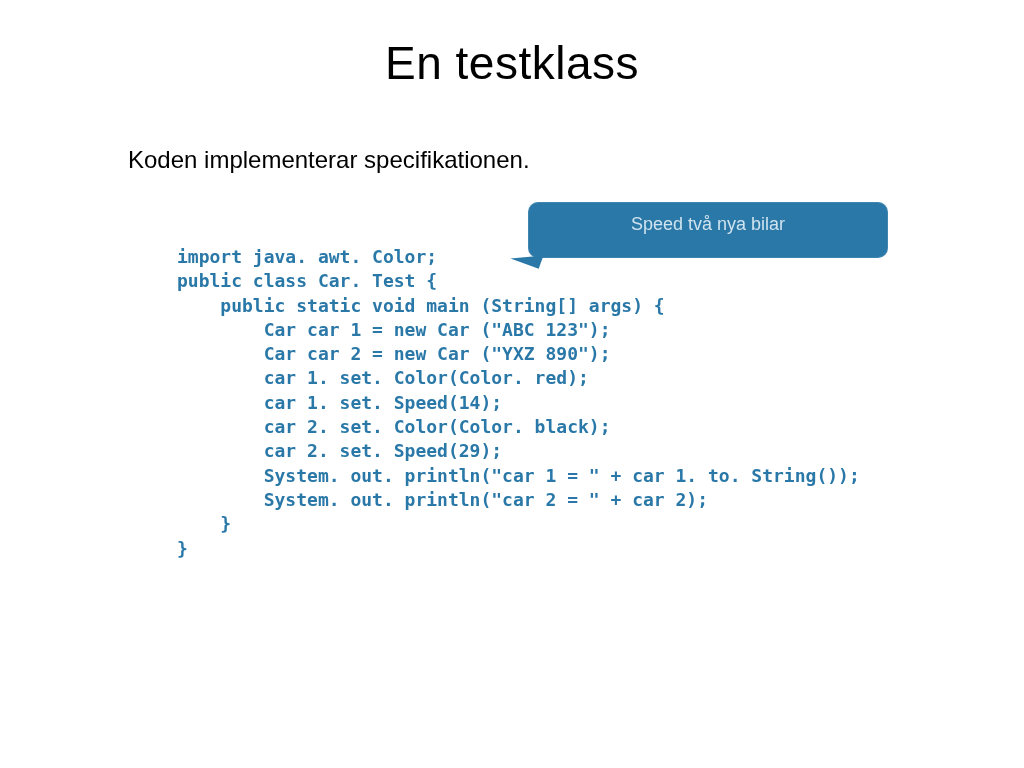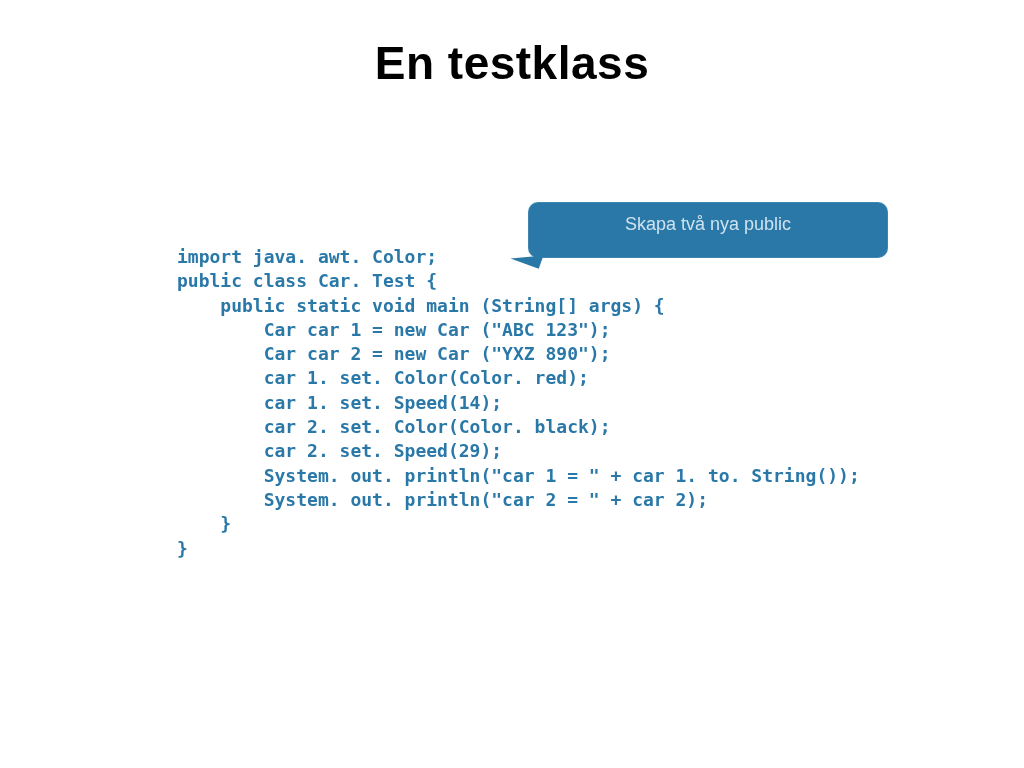--- a/index.html
+++ b/index.html
@@ -18,21 +18,21 @@
     height: 768px;
     box-sizing: border-box;
   }
   .title {
     position: absolute;
     top: 36px;
     left: 0;
     width: 100%;
     text-align: center;
     font-size: 46px;
-    font-weight: 700;
+    font-weight: 400;
     letter-spacing: 0.5px;
   }
   .subtitle {
     position: absolute;
     top: 146px;
     left: 128px;
     font-size: 24px;
     font-weight: 400;
   }
   .callout {
@@ -83,24 +83,25 @@
     white-space: pre;
   }
 </style>
 </head>
 <body>
 
 <div class="slide">
 
   <div class="title">En testklass</div>
 
+  <div class="subtitle">Koden implementerar specifikationen.</div>
 
   <div class="callout">
     <div class="callout-tail"></div>
-    <div class="callout-text">Skapa två nya public</div>
+    <div class="callout-text">Speed två nya bilar</div>
   </div>
 
   <div class="codewrap">
     <pre class="code">import java. awt. Color;
 public class Car. Test {
     public static void main (String[] args) {
         Car car 1 = new Car ("ABC 123");
         Car car 2 = new Car ("YXZ 890");
         car 1. set. Color(Color. red);
         car 1. set. Speed(14);

